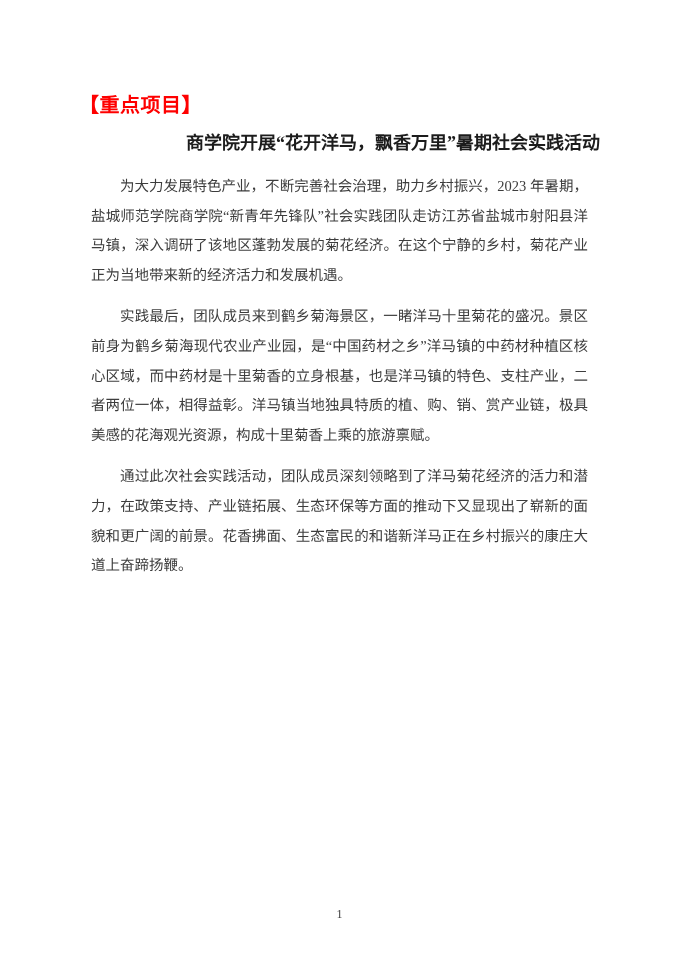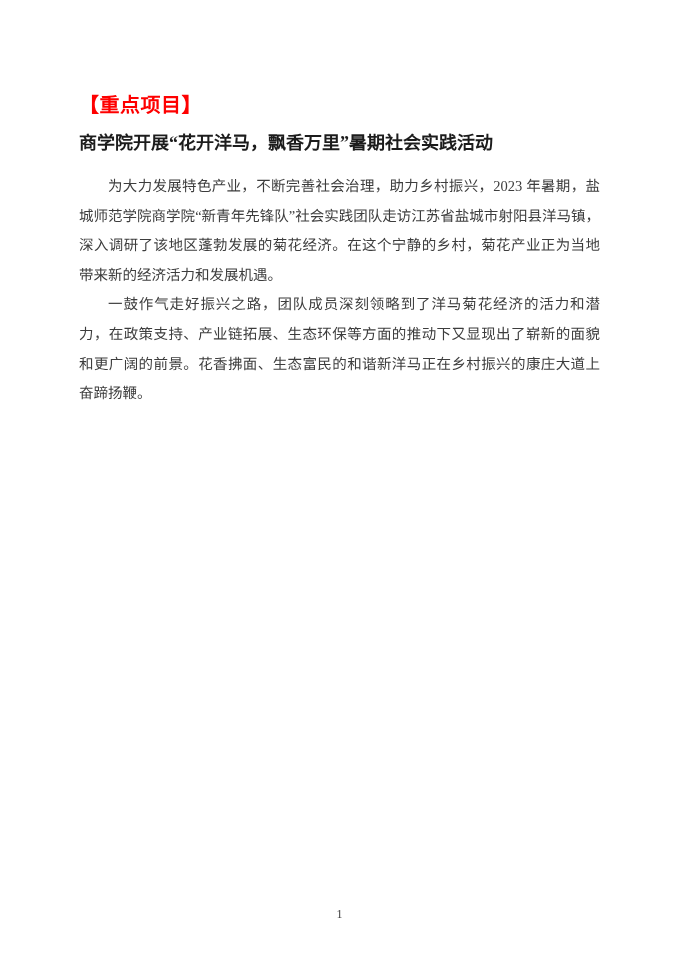--- a/index.html
+++ b/index.html
@@ -22,27 +22,27 @@
     font-family: "Liberation Sans", "DejaVu Sans", sans-serif;
     font-size: 20px;
     font-weight: bold;
     line-height: 24px;
     margin: 0 0 14px 0;
     letter-spacing: 0.5px;
   }
   .doc-title {
     font-size: 18px;
     font-weight: bold;
-    text-align: left;
+    text-align: right;
     color: #1c1c1c;
     line-height: 24px;
     margin: 0 0 17px 0;
   }
   .body-text p {
-    margin: 0;
+    margin: 12px;
     text-indent: 2em;
     text-align: justify;
     font-size: 14.5px;
     line-height: 29.6px;
     color: #3d3d3d;
     word-break: break-all;
   }
   .page-number {
     position: absolute;
     left: 0;
@@ -58,18 +58,19 @@
 <body>
 
 <div class="page" style="background: rgb(255, 255, 255);">
 
   <div class="section-label" style="color: rgb(254, 0, 0);">【重点项目】</div>
 
   <h1 class="doc-title">商学院开展“花开洋马，飘香万里”暑期社会实践活动</h1>
 
   <div class="body-text" style="color: rgb(61, 61, 61);">
     <p>为大力发展特色产业，不断完善社会治理，助力乡村振兴，2023 年暑期，盐城师范学院商学院“新青年先锋队”社会实践团队走访江苏省盐城市射阳县洋马镇，深入调研了该地区蓬勃发展的菊花经济。在这个宁静的乡村，菊花产业正为当地带来新的经济活力和发展机遇。</p>
-    <p>一鼓作气走好振兴之路，团队成员深刻领略到了洋马菊花经济的活力和潜力，在政策支持、产业链拓展、生态环保等方面的推动下又显现出了崭新的面貌和更广阔的前景。花香拂面、生态富民的和谐新洋马正在乡村振兴的康庄大道上奋蹄扬鞭。</p>
+    <p>实践最后，团队成员来到鹤乡菊海景区，一睹洋马十里菊花的盛况。景区前身为鹤乡菊海现代农业产业园，是“中国药材之乡”洋马镇的中药材种植区核心区域，而中药材是十里菊香的立身根基，也是洋马镇的特色、支柱产业，二者两位一体，相得益彰。洋马镇当地独具特质的植、购、销、赏产业链，极具美感的花海观光资源，构成十里菊香上乘的旅游禀赋。</p>
+    <p>通过此次社会实践活动，团队成员深刻领略到了洋马菊花经济的活力和潜力，在政策支持、产业链拓展、生态环保等方面的推动下又显现出了崭新的面貌和更广阔的前景。花香拂面、生态富民的和谐新洋马正在乡村振兴的康庄大道上奋蹄扬鞭。</p>
   </div>
 
   <div class="page-number">1</div>
 
 </div>
 
 </body></html>

